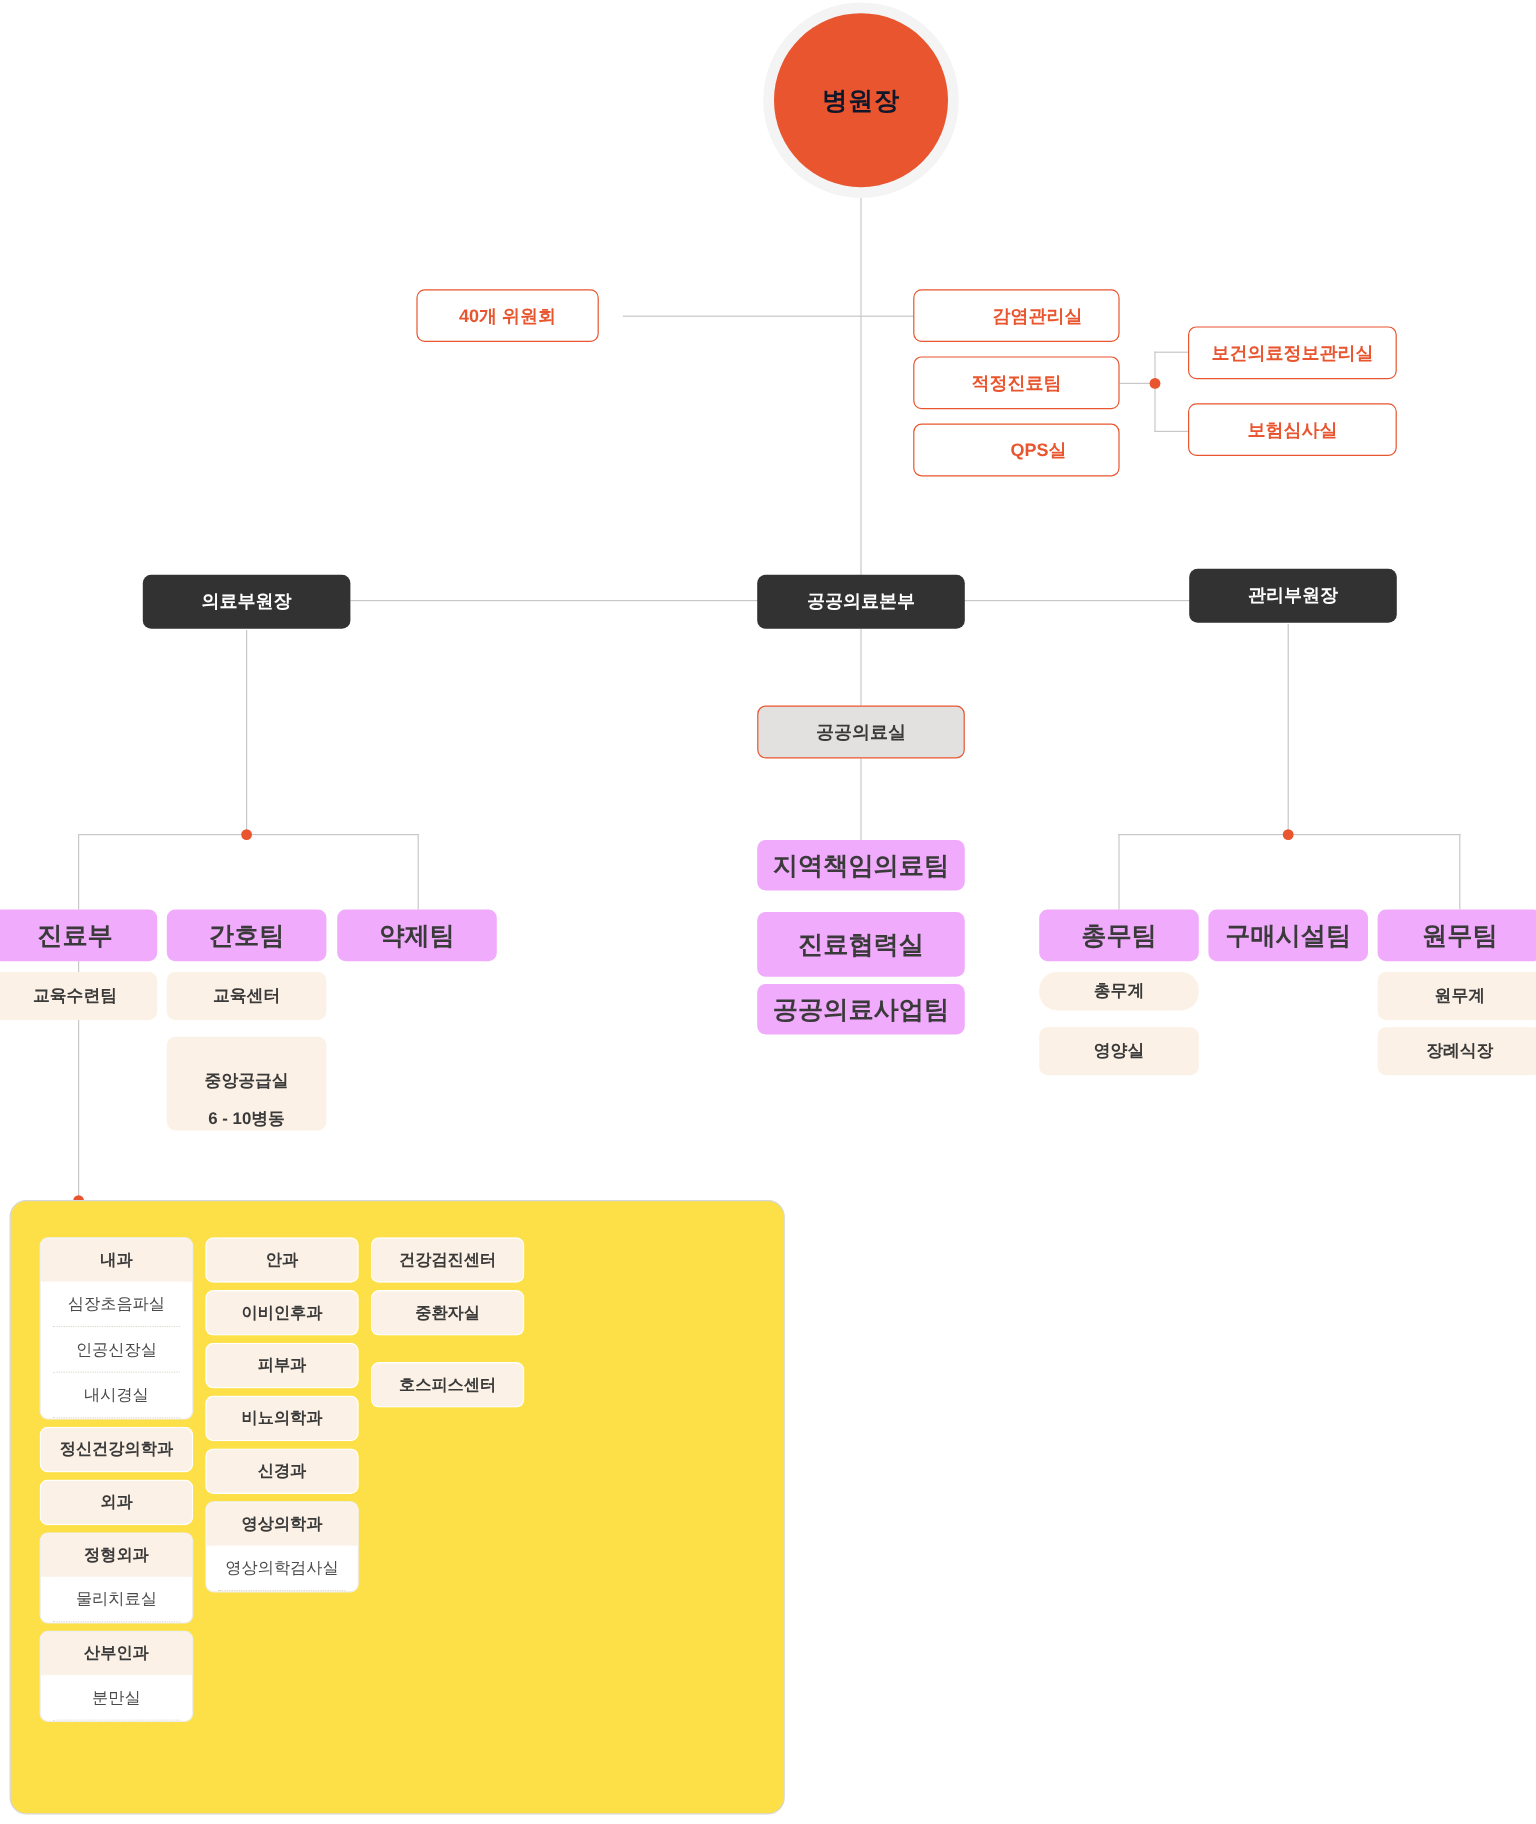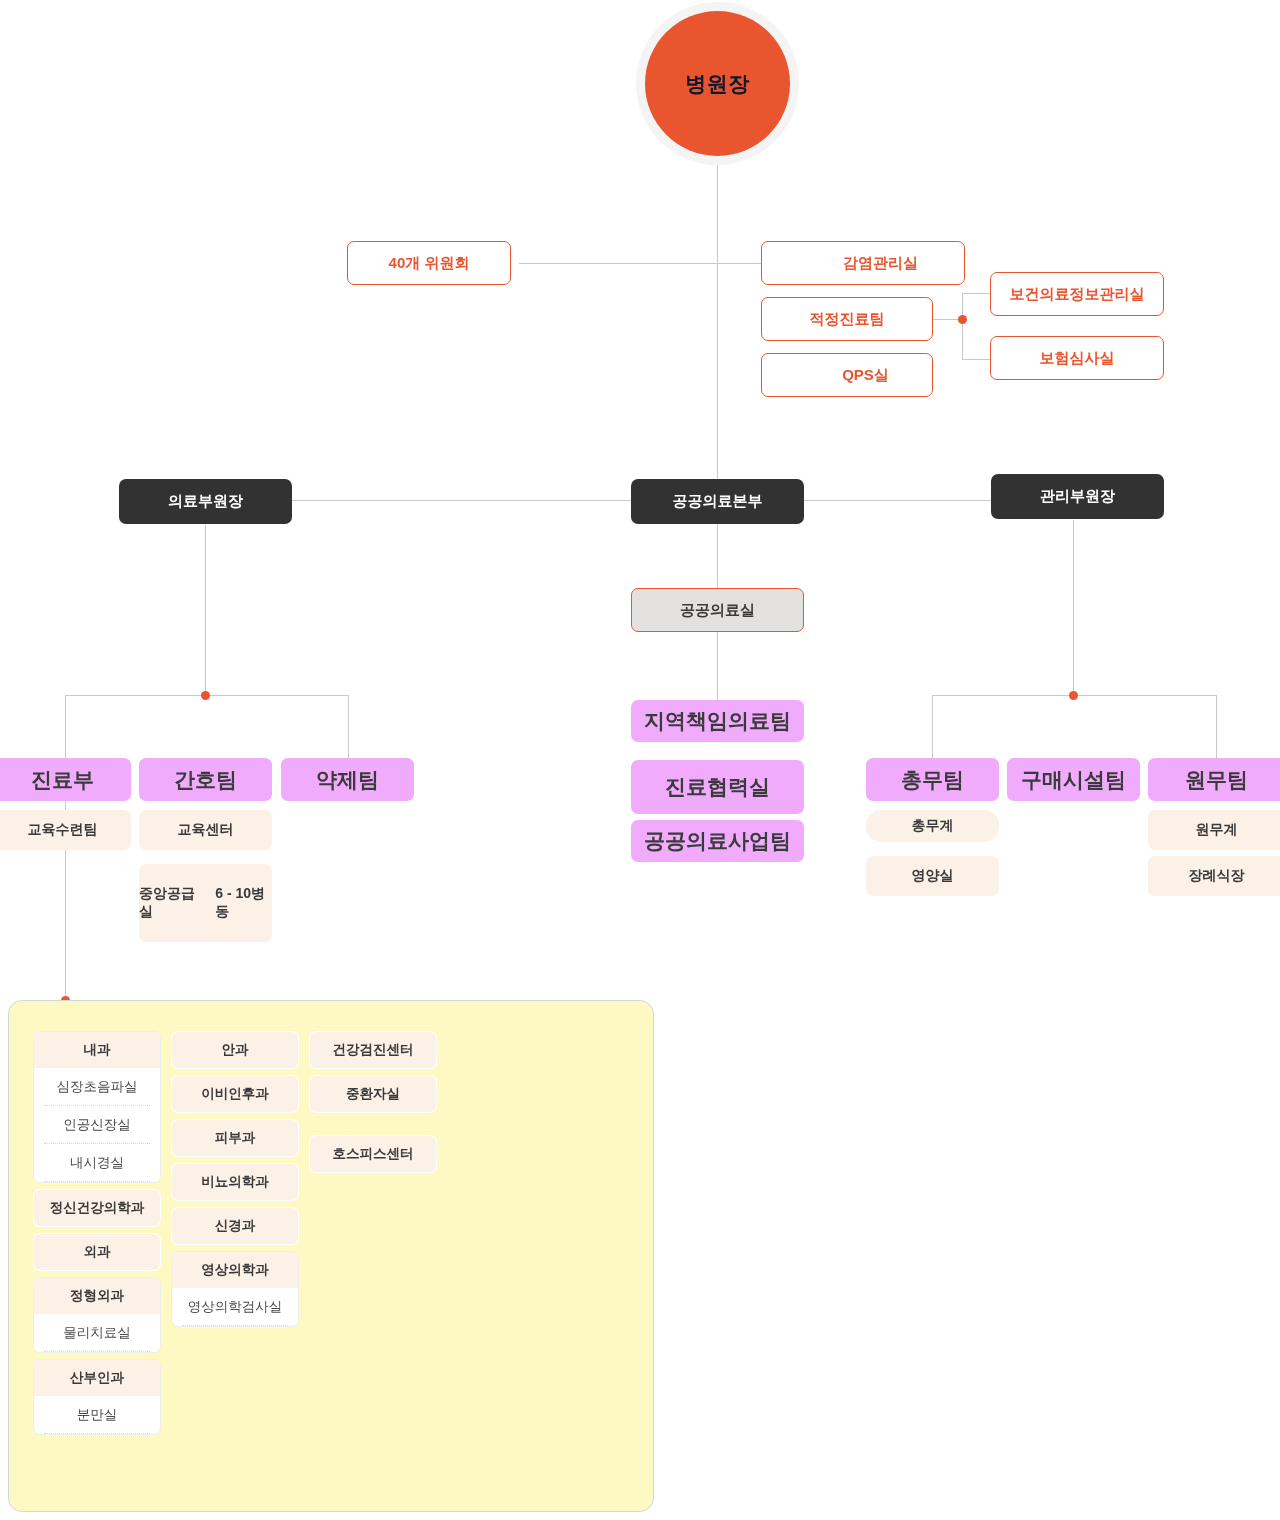--- a/index.html
+++ b/index.html
@@ -53,21 +53,21 @@
   }
 
   .box-cream{
     background:#fcf1e6;color:#3a3a3a;border-radius:7px;
     font-size:14px;font-weight:bold;
   }
 
   
   .panel{
     position:absolute;left:8px;top:1000px;width:646px;height:512px;
-    border:1px solid #d6d6d6;border-radius:14px;background:#fef9c3;
+    border:1px solid #d6d6d6;border-radius:14px;background:#fde047;
     box-sizing:border-box;
   }
   .panel-cols{position:absolute;left:24px;top:30px;display:flex;gap:10px;}
   .pcol{width:128px;display:flex;flex-direction:column;gap:6px;}
   .grp{
     border-radius:7px;overflow:hidden;background:#fff;
     border:1px solid transparent;
   }
   .grp.has-kids{border:1px solid #eeeeee;background:#fff;}
   .grp-head{
@@ -105,44 +105,44 @@
 
   <div class="ln lnv" style="left:1073px;top:520px;height:175px;"></div>
   <div class="brk" style="left:932px;top:695px;width:283px;height:62px;border-top:1px solid #c8c8c8;border-left:1px solid #c8c8c8;border-right:1px solid #c8c8c8;border-bottom:none;"></div>
   <div class="dot" style="left:1069px;top:691px;"></div>
 
   <div class="ln lnv" style="left:65px;top:800px;height:202px;"></div>
   <div class="dot" style="left:61px;top:996px;"></div>
 
   <div class="node ceo" style="left:645px;top:11px;">병원장</div>
 
-  <div class="node box-outline" style="left:347px;top:241px;width:164px;height:44px;text-align:right;">40개 위원회</div>
-
-  <div class="node box-outline" style="left:761px;top:241px;width:204px;height:44px;padding-left:35px;">감염관리실</div>
+  <div class="node box-outline" style="left:347px;top:241px;width:152px;height:44px;text-align:right;">40개 위원회</div>
+
+  <div class="node box-outline" style="left:761px;top:241px;width:172px;height:44px;padding-left:35px;">감염관리실</div>
   <div class="node box-outline" style="left:761px;top:297px;width:172px;height:44px;">적정진료팀</div>
   <div class="node box-outline" style="left:761px;top:353px;width:172px;height:44px;padding-left:37px;">QPS실</div>
 
   <div class="node box-outline" style="left:990px;top:272px;width:174px;height:44px;">보건의료정보관리실</div>
   <div class="node box-outline" style="left:990px;top:336px;width:174px;height:44px;">보험심사실</div>
 
   <div class="node box-dark" style="left:119px;top:479px;width:173px;height:45px;">의료부원장</div>
   <div class="node box-dark" style="left:631px;top:479px;width:173px;height:45px;">공공의료본부</div>
   <div class="node box-dark" style="left:991px;top:474px;width:173px;height:45px;">관리부원장</div>
 
   <div class="node box-gray-outline" style="left:631px;top:588px;width:173px;height:44px;">공공의료실</div>
   <div class="node box-gray" style="left:631px;top:700px;width:173px;height:42px;">지역책임의료팀</div>
   <div class="node box-gray" style="left:631px;top:760px;width:173px;height:54px;">진료협력실</div>
   <div class="node box-gray" style="left:631px;top:820px;width:173px;height:42px;">공공의료사업팀</div>
 
   <div class="node box-gray" style="left:-6px;top:758px;width:137px;height:43px;">진료부</div>
   <div class="node box-cream" style="left:-6px;top:810px;width:137px;height:40px;">교육수련팀</div>
 
   <div class="node box-gray" style="left:139px;top:758px;width:133px;height:43px;">간호팀</div>
   <div class="node box-cream" style="left:139px;top:810px;width:133px;height:40px;">교육센터</div>
-  <div class="box-cream" style="position:absolute;left:139px;top:864px;width:133px;height:78px;display:flex;flex-direction:row;align-items:center;justify-content:center;gap:14px;">
+  <div class="box-cream" style="position:absolute;left:139px;top:864px;width:133px;height:78px;display:flex;flex-direction:column;align-items:center;justify-content:flex-end;gap:14px;">
     <span>중앙공급실</span>
     <span>6 - 10병동</span>
   </div>
 
   <div class="node box-gray" style="left:281px;top:758px;width:133px;height:43px;">약제팀</div>
 
   <div class="node box-gray" style="left:866px;top:758px;width:133px;height:43px;">총무팀</div>
   <div class="node box-cream" style="left:866px;top:810px;width:133px;height:32px;border-radius:15px;">총무계</div>
   <div class="node box-cream" style="left:866px;top:856px;width:133px;height:40px;">영양실</div>
 

